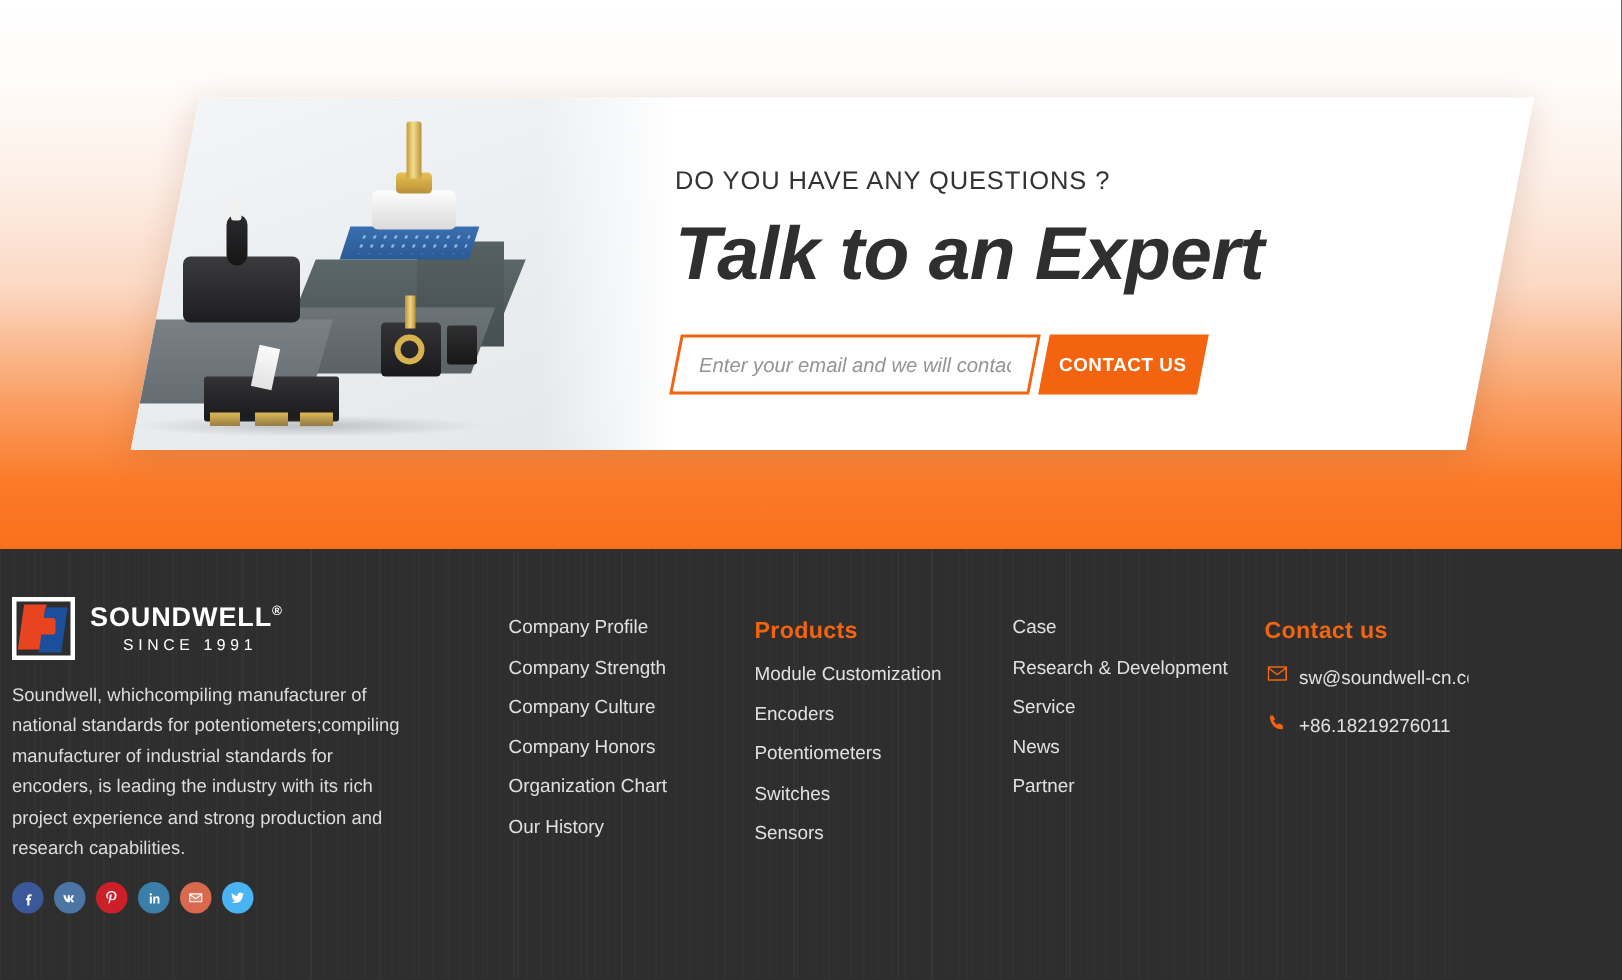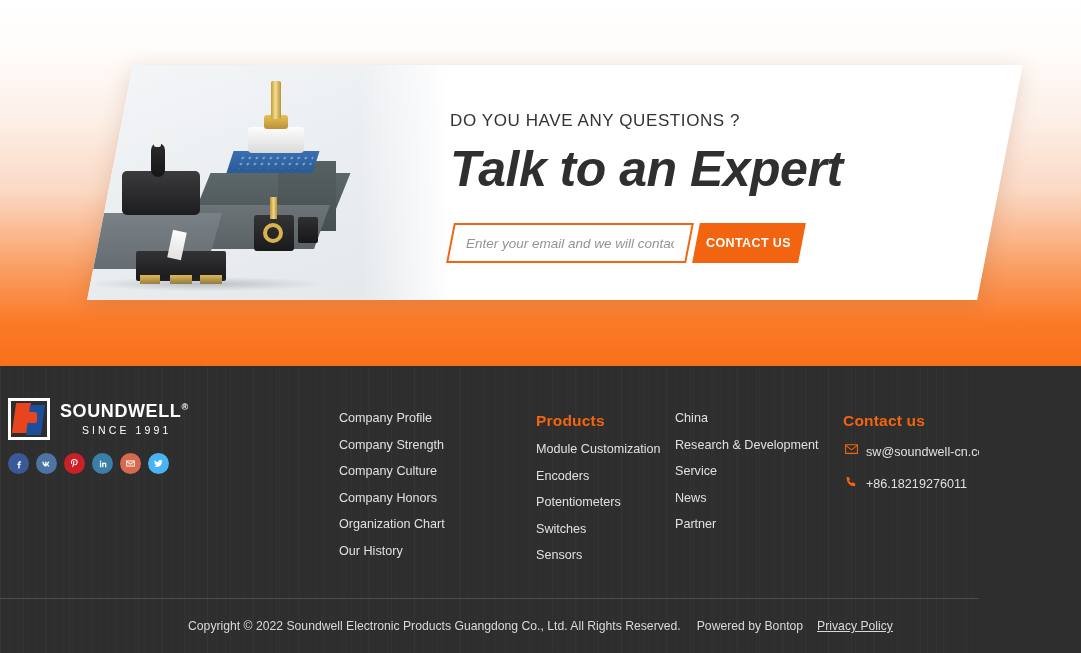--- a/index.html
+++ b/index.html
@@ -191,21 +191,21 @@
   .s-vk        { background: #4c75a3; }
   .s-pinterest { background: #cb2027; }
   .s-linkedin  { background: #3b7ea8; }
   .s-email     { background: #d8694f; }
   .s-twitter   { background: #4ab3f4; }
   .social svg { display: block; }
 
   
   .link-col { position: absolute; top: 46px; }
   .col-about    { left: 339px; width: 160px; }
-  .col-products { left: 536px; width: 160px; }
+  .col-products { left: 503px; width: 160px; }
   .col-links    { left: 675px; width: 160px; }
   .col-contact  { left: 843px; width: 238px; }
   .col-head {
     font-size: 15.5px; font-weight: bold; color: #f2640f;
     margin-bottom: 13px; letter-spacing: 0.2px;
   }
   .col-link {
     display: block; font-size: 12.6px; color: #e0e0e0;
     line-height: 1.0; margin-bottom: 14px; text-decoration: none; cursor: pointer;
   }
@@ -304,20 +304,21 @@
           <div class="logo-mark">
             <div class="logo-shape-a"></div>
             <div class="logo-shape-b"></div>
             <div class="logo-shape-c"></div>
           </div>
           <div>
             <div class="brand-name"><span>SOUNDWELL</span><sup>®</sup></div>
             <div class="brand-since">SINCE 1991</div>
           </div>
         </div>
+        <p class="brand-desc">Soundwell, whichcompiling manufacturer of national standards for potentiometers;compiling manufacturer of industrial standards for encoders, is leading the industry with its rich project experience and strong production and research capabilities.</p>
 
         <div class="social-row">
           <div class="social s-facebook">
             <svg width="10" height="10" viewBox="0 0 24 24" fill="#fff">
                 <path d="M14.5 8.5h2.5V5.3h-2.9c-2.4 0-4 1.6-4 4v2.1H8v3.2h2.1V23h3.4v-8.4h2.4l.4-3.2h-2.8V9.9c0-.9.3-1.4 1-1.4z"></path>
               </svg>
           </div>
           <div class="social s-vk">
             <svg width="12" height="12" viewBox="0 0 24 24" fill="#fff">
                 <path d="M2.5 7.5h3c.2 2.2 1.2 4.2 2.3 5.1.3.2.5.1.5-.3V7.5h2.8v4.3c0 .4.2.5.5.2.8-.8 1.6-2.4 2-4.5h2.9c-.3 1.8-1.3 3.6-2.4 4.7-.3.3-.3.4 0 .7 1 .9 2.2 2.4 2.7 4.1h-3c-.4-1.2-1.3-2.3-2.2-2.9-.3-.2-.5-.1-.5.3v2.6H9.5c-3.3 0-6-3.2-7-9.5z"></path>
@@ -359,21 +360,21 @@
       <nav class="link-col col-products">
         <div class="col-head">Products</div>
         <a class="col-link">Module Customization</a>
         <a class="col-link">Encoders</a>
         <a class="col-link">Potentiometers</a>
         <a class="col-link">Switches</a>
         <a class="col-link">Sensors</a>
       </nav>
 
       <nav class="link-col col-links">
-        <a class="col-link">China</a>
+        <a class="col-link">Case</a>
         <a class="col-link">Research &amp; Development</a>
         <a class="col-link">Service</a>
         <a class="col-link">News</a>
         <a class="col-link">Partner</a>
       </nav>
 
       <div class="link-col col-contact">
         <div class="col-head">Contact us</div>
 
 
@@ -391,22 +392,15 @@
             <svg width="12" height="12" viewBox="0 0 24 24" fill="#f2640f">
                 <path d="M6.6 2c.6 0 1.1.3 1.4.9l1.7 3.4c.3.6.2 1.3-.3 1.7l-1.3 1.1c1.1 2.3 3 4.2 5.3 5.3l1.1-1.3c.4-.5 1.1-.6 1.7-.3l3.4 1.7c.6.3.9.8.9 1.4v2.6c0 1-.8 1.8-1.8 1.8C10.3 20.3 3.7 13.7 3.2 3.8c0-1 .8-1.8 1.8-1.8z"></path>
               </svg>
           </span>
           <span class="contact-txt">+86.18219276011</span>
         </div>
       </div>
 
     </div>
 
-    <div class="footer-bottom">
-      <div class="copy-line">
-        <span class="copy-text">Copyright © 2022 Soundwell Electronic Products Guangdong Co., Ltd. All Rights Reserved.</span>
-        <span class="powered">Powered by Bontop</span>
-        <a class="privacy">Privacy Policy</a>
-      </div>
-    </div>
   </footer>
 
 </div>
 
 </body></html>

